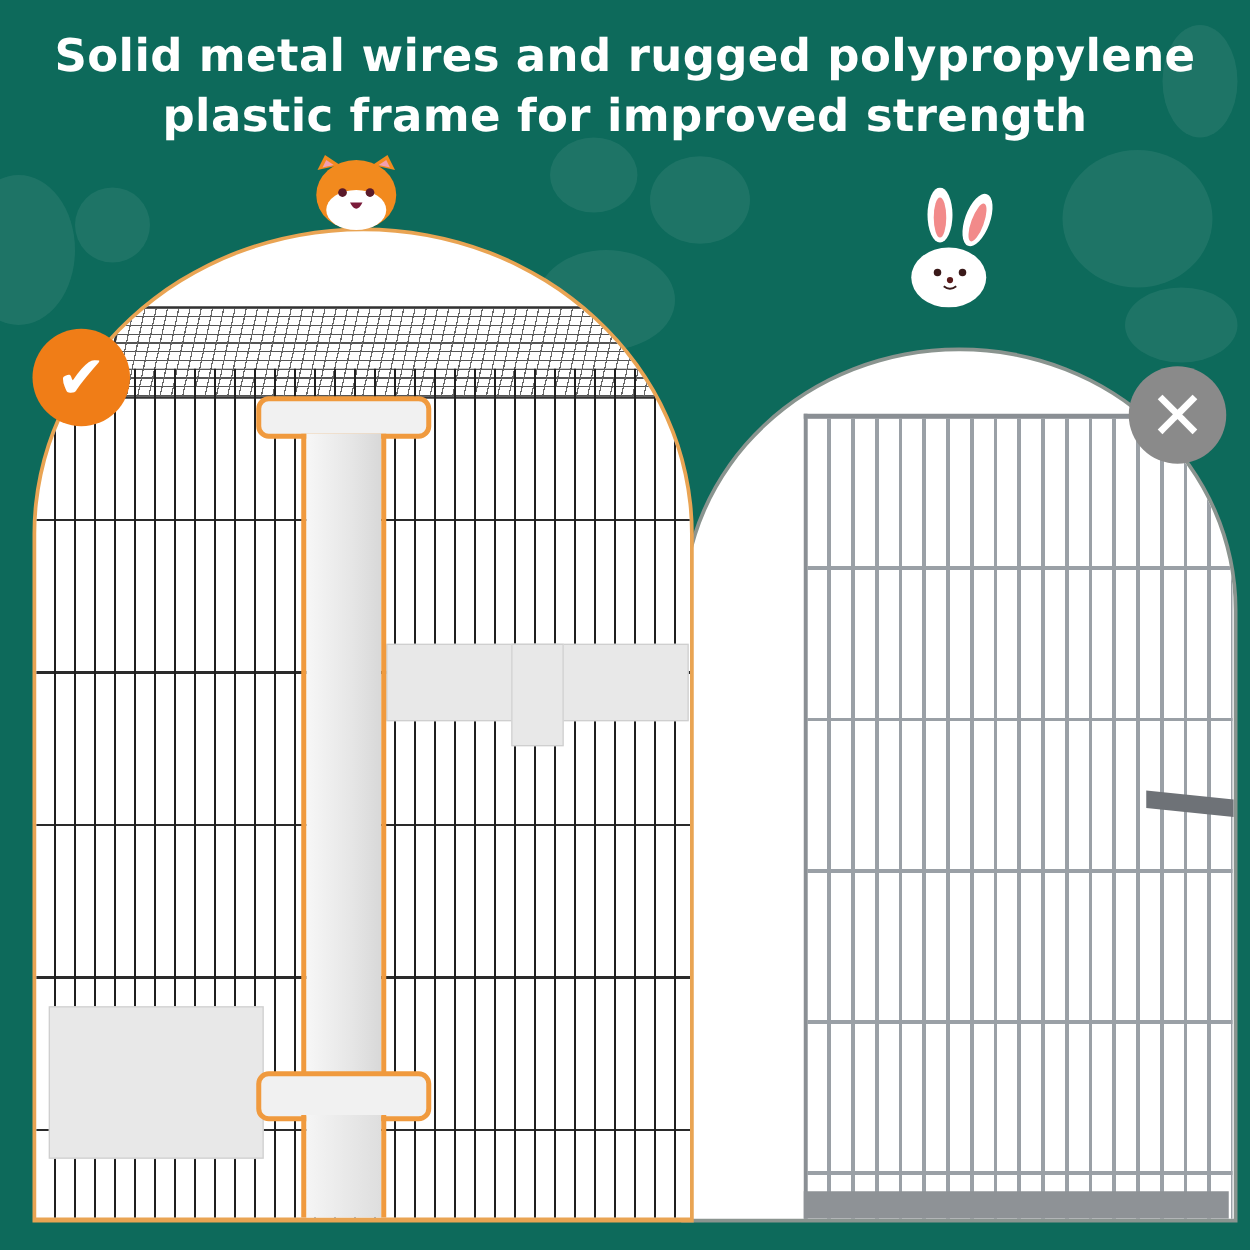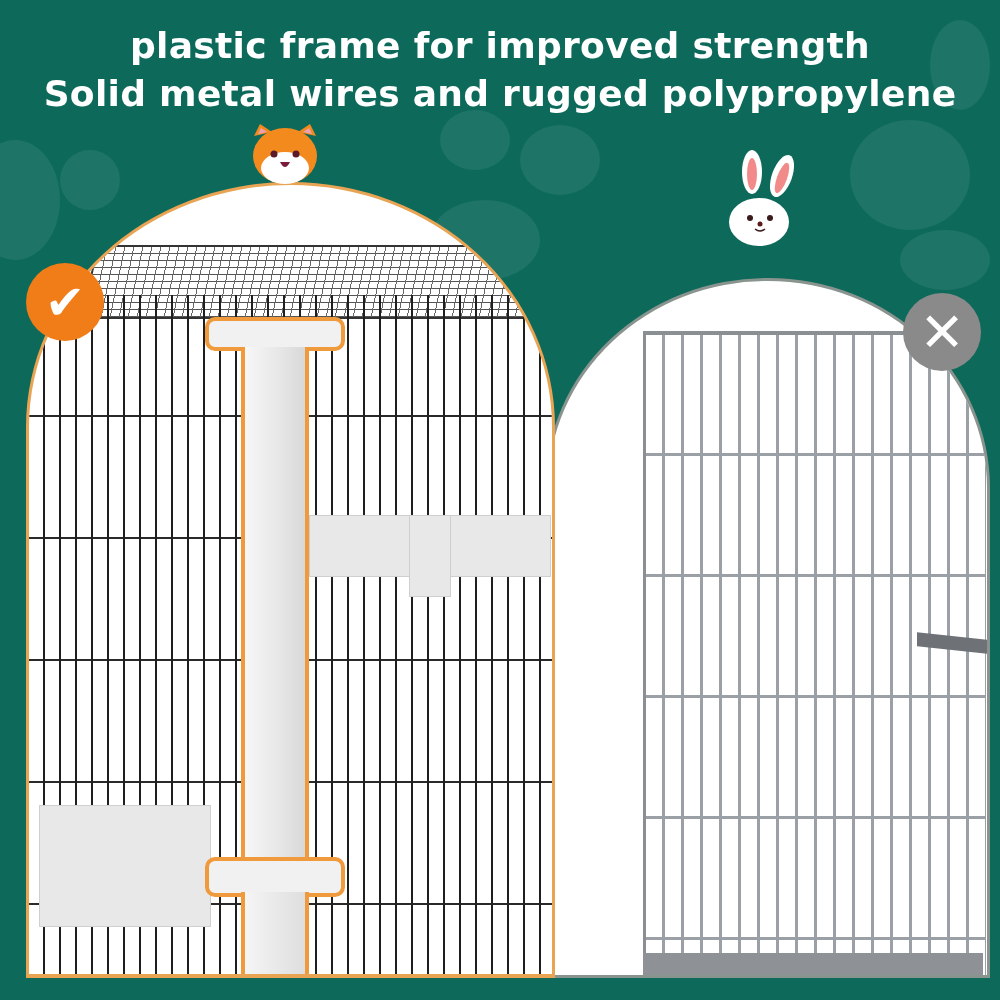--- a/index.html
+++ b/index.html
@@ -52,22 +52,22 @@
 <div class="paw" style="left:-30px;top:140px;width:90px;height:120px;"></div>
 <div class="paw" style="left:60px;top:150px;width:60px;height:60px;"></div>
 <div class="paw" style="left:440px;top:110px;width:70px;height:60px;"></div>
 <div class="paw" style="left:520px;top:125px;width:80px;height:70px;"></div>
 <div class="paw" style="left:430px;top:200px;width:110px;height:80px;"></div>
 <div class="paw" style="left:850px;top:120px;width:120px;height:110px;"></div>
 <div class="paw" style="left:930px;top:20px;width:60px;height:90px;"></div>
 <div class="paw" style="left:900px;top:230px;width:90px;height:60px;"></div>
 
 <div class="headline">
+  <div>Solid metal wires and rugged polypropylene</div>
   <div>plastic frame for improved strength</div>
-  <div>Solid metal wires and rugged polypropylene</div>
 </div>
 
 <div class="panel panel-right">
   <div class="wires-gray"></div>
   <div class="gray-shelf"></div>
   <div class="gray-base"></div>
 </div>
 
 <div class="panel panel-left">
   <div class="roof-mesh"></div>

